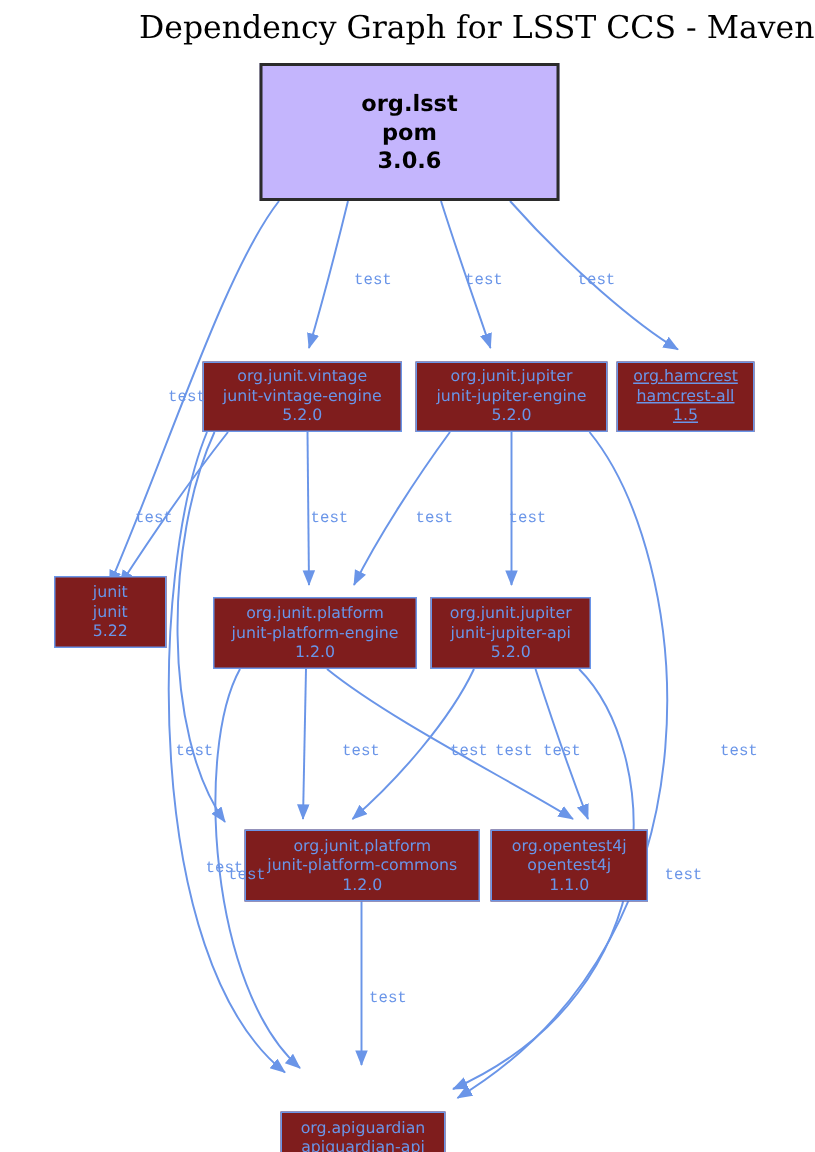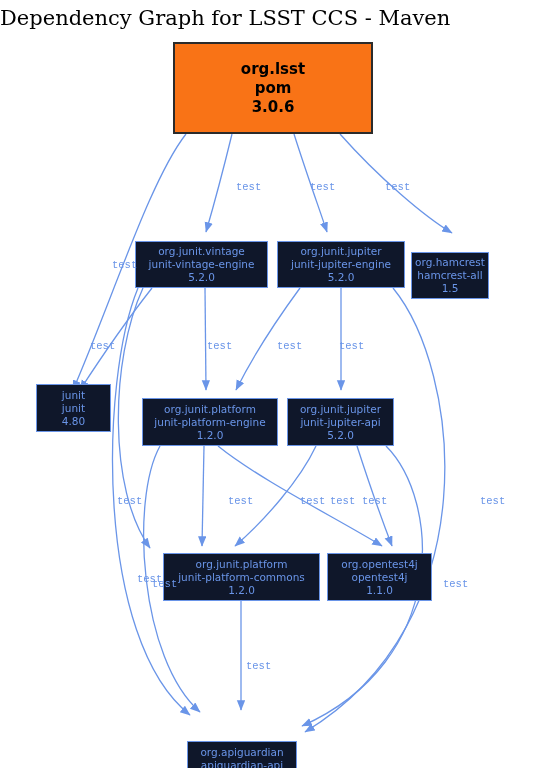--- a/index.html
+++ b/index.html
@@ -13,21 +13,21 @@
     height: 768px;
     background: #ffffff;
     overflow: hidden;
     font-family: "DejaVu Sans", sans-serif;
   }
   #graph-title {
     position: absolute;
     left: 0;
     top: 6px;
     width: 543px;
-    text-align: left;
+    text-align: right;
     font-family: "DejaVu Serif", serif;
     font-size: 21px;
     color: #000000;
     white-space: nowrap;
   }
   svg#edges {
     position: absolute;
     left: 0;
     top: 0;
     width: 543px;
@@ -39,29 +39,29 @@
     box-sizing: border-box;
     display: flex;
     flex-direction: column;
     align-items: center;
     justify-content: center;
     text-align: center;
     line-height: 13px;
   }
   .node.root {
     border: 2px solid #2b2b2b;
-    background: #f97316;
+    background: #c4b5fd;
     color: #000000;
     font-weight: bold;
     font-size: 15px;
     line-height: 19px;
   }
   .node.dep {
     border: 1.4px solid #6a95e8;
-    background: #0f172a;
+    background: #7f1d1d;
     color: #6a95e8;
     font-size: 10.5px;
     text-align: right;
   }
   .node .line { display: block; white-space: nowrap; }
   .edge-label {
     position: absolute;
     font-family: Liberation Mono, monospace;
     font-size: 10.5px;
     color: #6a95e8;
@@ -112,29 +112,29 @@
       <div class="node dep" style="left: 135px; top: 241px; width: 133px; height: 47px;">
         <span class="line">org.junit.vintage</span>
         <span class="line">junit-vintage-engine</span>
         <span class="line">5.2.0</span>
       </div>
       <div class="node dep" style="left: 277px; top: 241px; width: 128px; height: 47px;">
         <span class="line">org.junit.jupiter</span>
         <span class="line">junit-jupiter-engine</span>
         <span class="line">5.2.0</span>
       </div>
-      <div class="node dep" style="left: 411px; top: 252px; width: 78px; height: 47px;">
+      <div class="node dep" style="left: 411px; top: 241px; width: 92px; height: 47px; text-decoration: underline;">
         <span class="line">org.hamcrest</span>
         <span class="line">hamcrest-all</span>
         <span class="line">1.5</span>
       </div>
       <div class="node dep" style="left: 36px; top: 384px; width: 75px; height: 48px;">
         <span class="line">junit</span>
         <span class="line">junit</span>
-        <span class="line">4.80</span>
+        <span class="line">5.22</span>
       </div>
       <div class="node dep" style="left: 142px; top: 398px; width: 136px; height: 48px;">
         <span class="line">org.junit.platform</span>
         <span class="line">junit-platform-engine</span>
         <span class="line">1.2.0</span>
       </div>
       <div class="node dep" style="left: 287px; top: 398px; width: 107px; height: 48px;">
         <span class="line">org.junit.jupiter</span>
         <span class="line">junit-jupiter-api</span>
         <span class="line">5.2.0</span>

